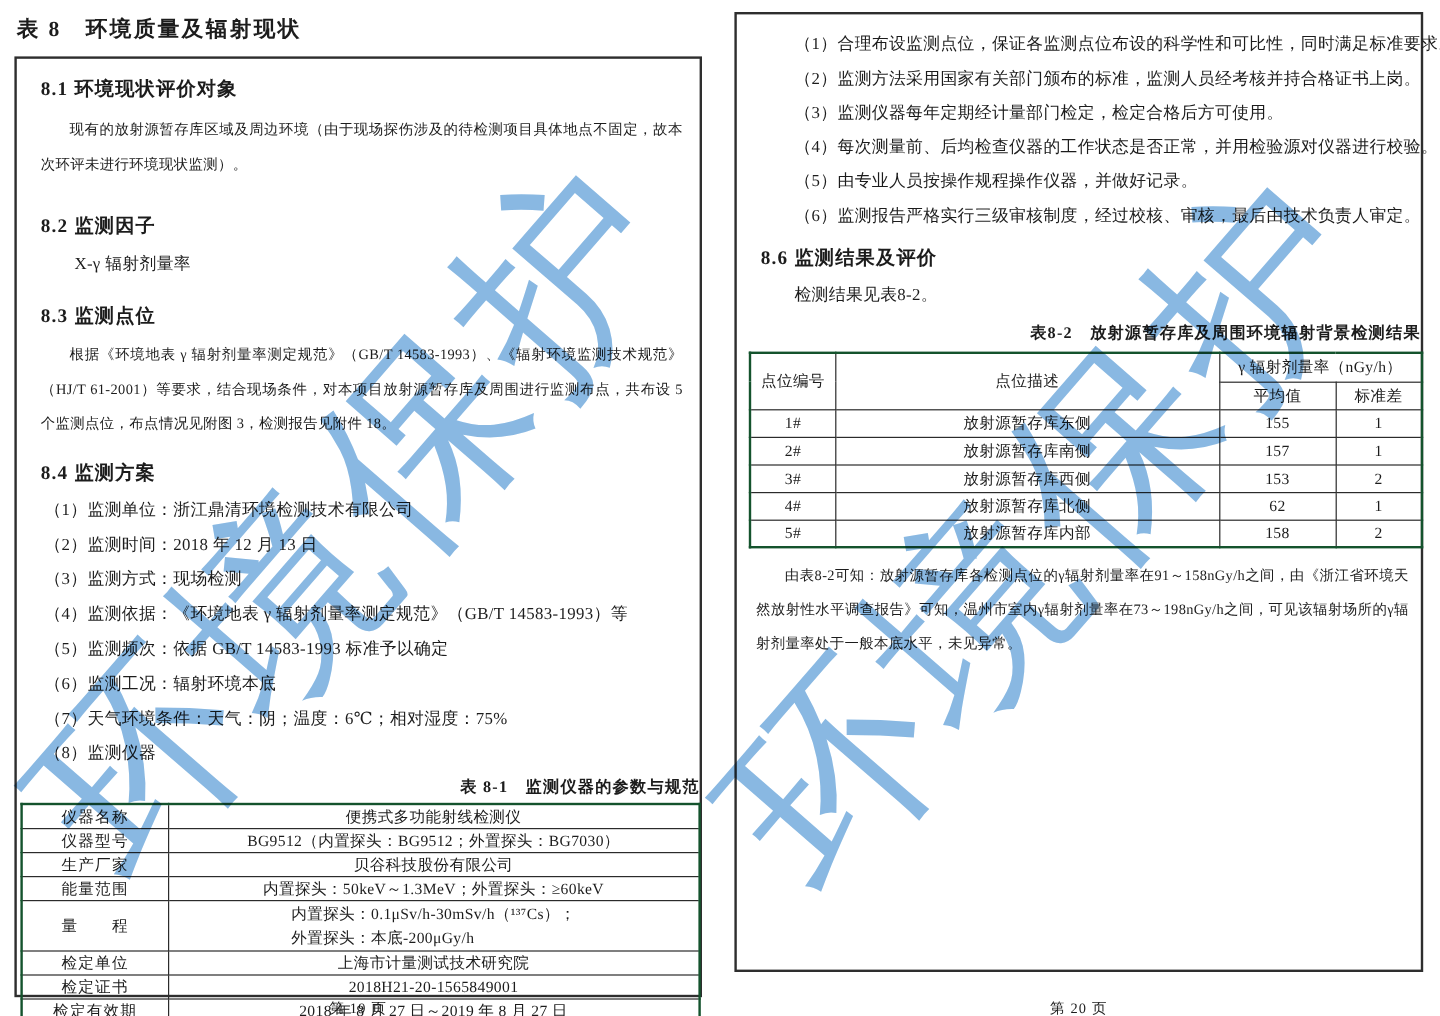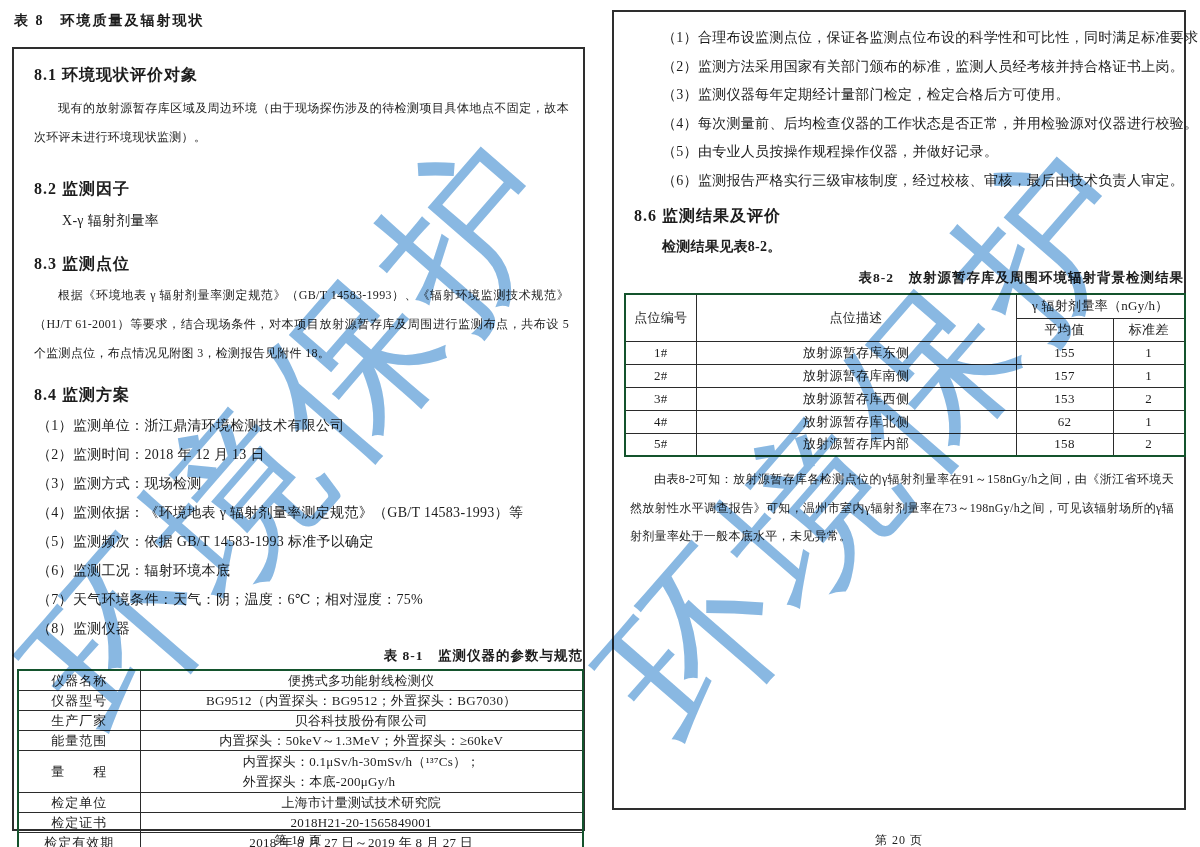--- a/index.html
+++ b/index.html
@@ -5,21 +5,21 @@
   * { margin:0; padding:0; box-sizing:border-box; }
   html,body { width:1200px; height:847px; background:#ffffff; overflow:hidden; }
   body {
     position:relative;
     font-family:"Liberation Serif","DejaVu Serif",serif;
     color:#1c1c1c;
     letter-spacing:0.3px;
   }
   .page-title {
     position:absolute; left:14px; top:12px;
-    font-size:14px; font-weight:bold; letter-spacing:2px;
+    font-size:18px; font-weight:bold; letter-spacing:2px;
   }
   .page-box {
     position:absolute; border:2px solid #2e2e2e; background:transparent;
   }
   #box-left  { left:12px;  top:47px; width:573px; height:784px; }
   #box-right { left:612px; top:10px; width:574px; height:800px; }
   .sec-h {
     font-size:16px; font-weight:bold; line-height:22px;
     margin-left:20px; margin-right:14px; letter-spacing:1px;
   }
@@ -134,21 +134,21 @@
 <div class="page-box" id="box-right">
   <div class="item-list item-list-right" style="margin-top:12px;">
     <div class="item-line">（1）合理布设监测点位，保证各监测点位布设的科学性和可比性，同时满足标准要求。</div>
     <div class="item-line">（2）监测方法采用国家有关部门颁布的标准，监测人员经考核并持合格证书上岗。</div>
     <div class="item-line">（3）监测仪器每年定期经计量部门检定，检定合格后方可使用。</div>
     <div class="item-line">（4）每次测量前、后均检查仪器的工作状态是否正常，并用检验源对仪器进行校验。</div>
     <div class="item-line">（5）由专业人员按操作规程操作仪器，并做好记录。</div>
     <div class="item-line">（6）监测报告严格实行三级审核制度，经过校核、审核，最后由技术负责人审定。</div>
   </div>
   <div class="sec-h" style="margin-top:10px;">8.6 监测结果及评价</div>
-  <div class="plain-line" style="margin-top:9px;font-weight:bold;">检测结果见表8-2。</div>
+  <div class="plain-line" style="margin-top:9px;">检测结果见表8-2。</div>
   <div class="tbl-caption" style="margin-top:10px;">表8-2　放射源暂存库及周围环境辐射背景检测结果</div>
   <table id="table-8-2">
     <colgroup>
       <col style="width:71px">
         <col style="width:320px">
         <col style="width:97px">
         <col style="width:72px">
     </colgroup>
     <tbody>
         <tr>

